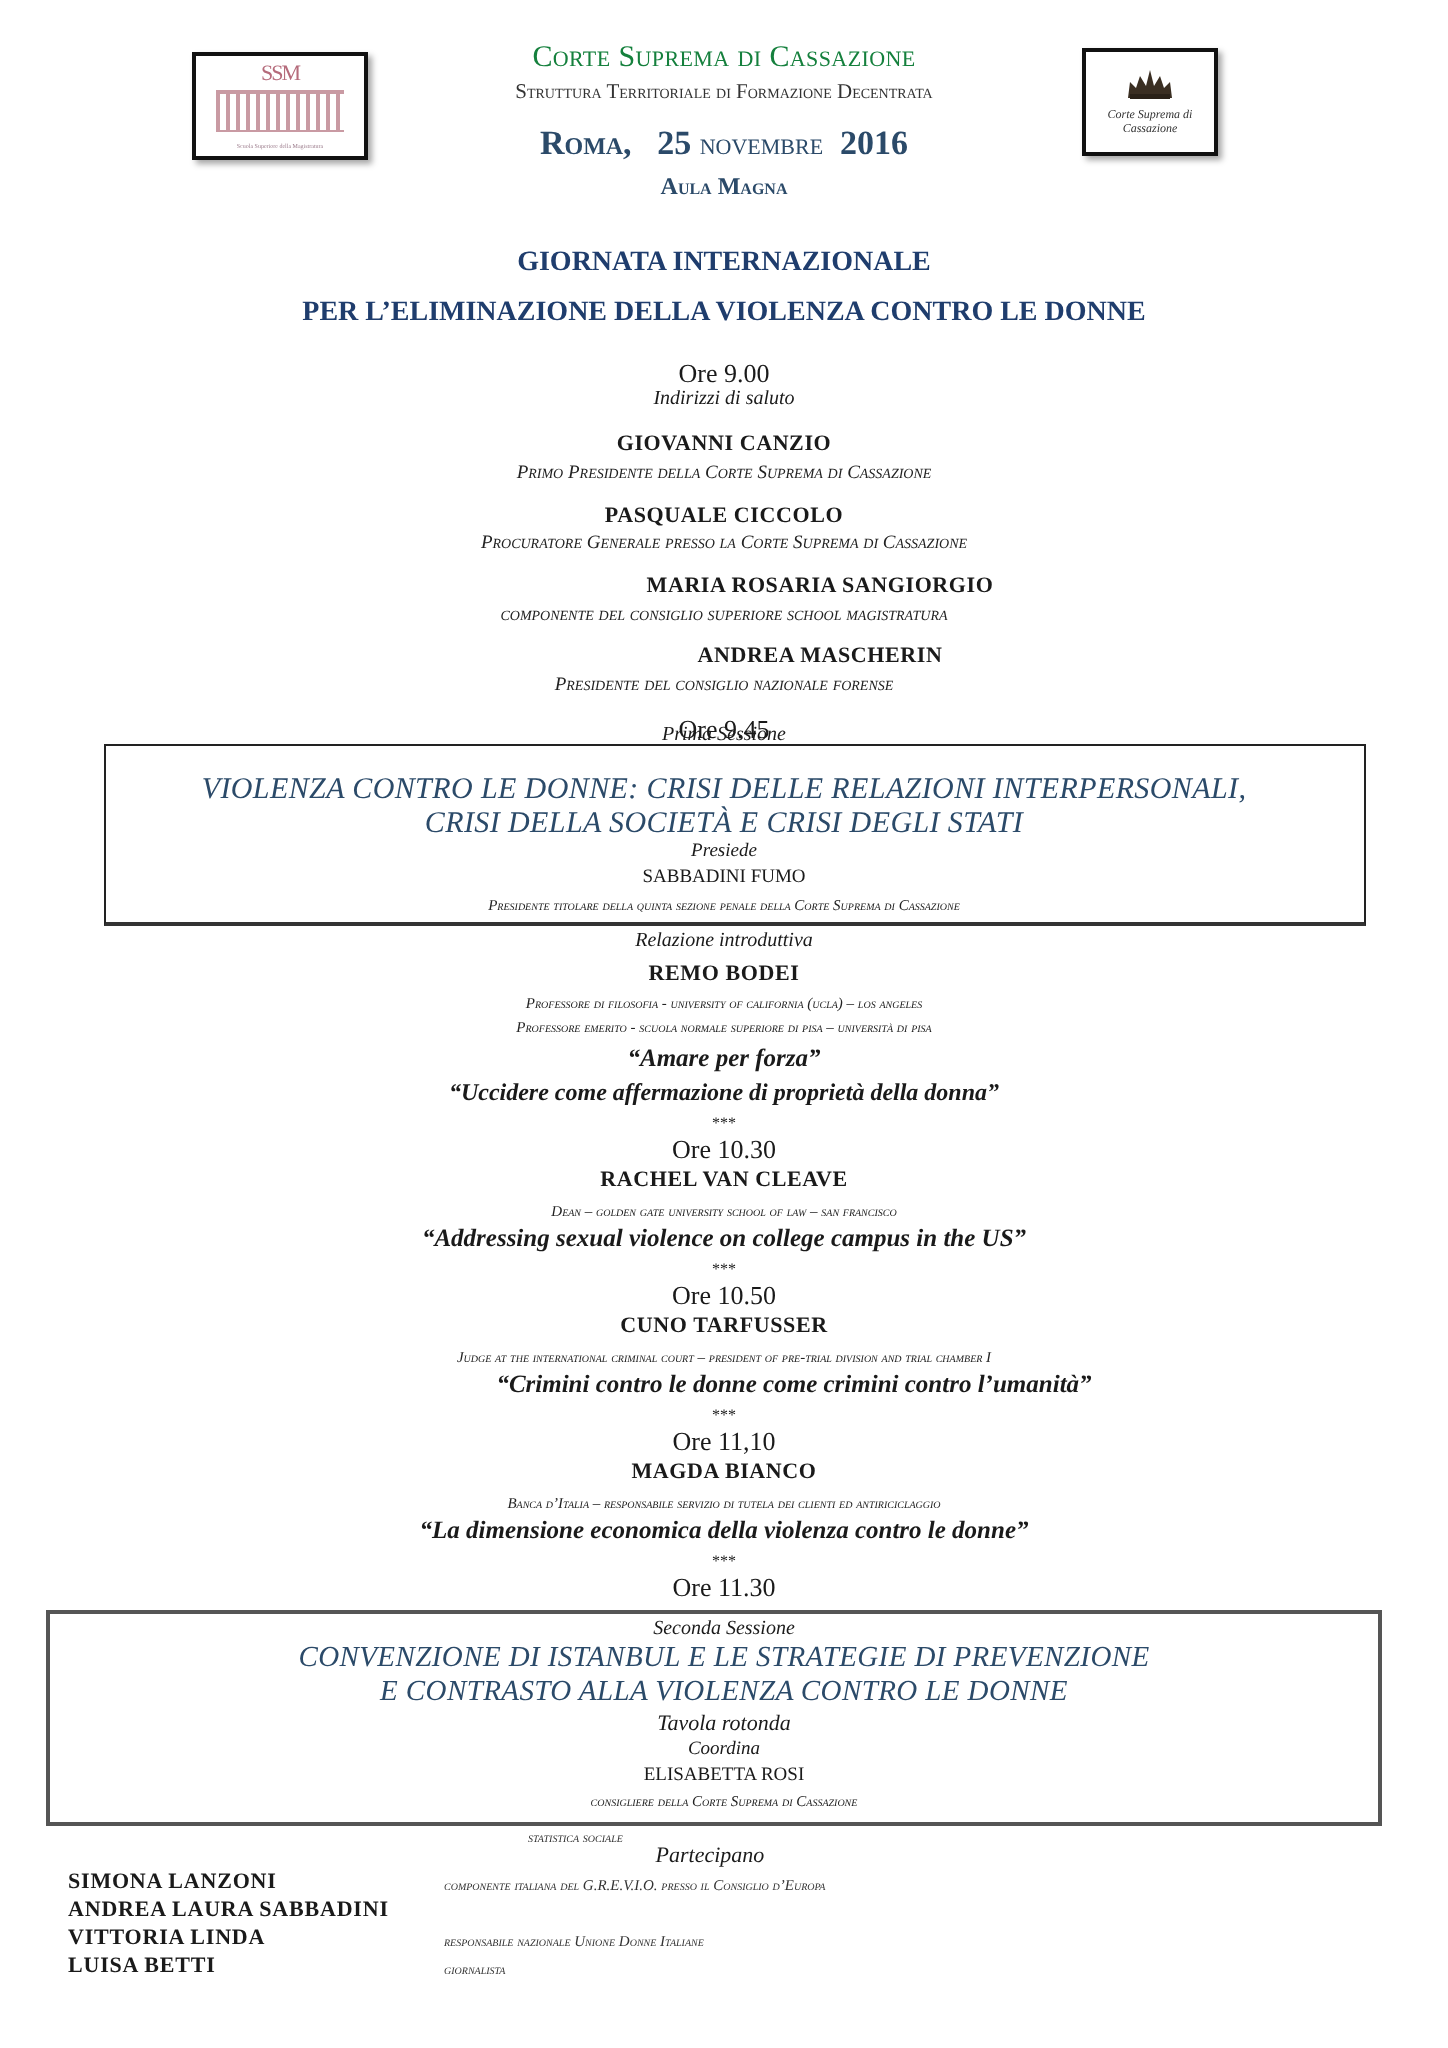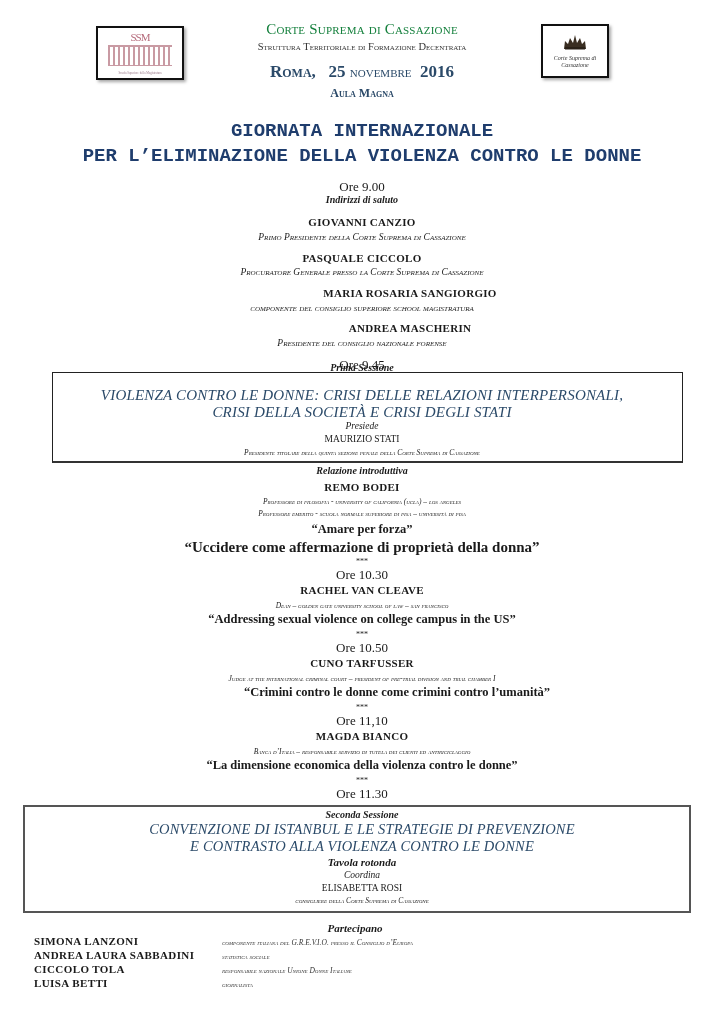--- a/index.html
+++ b/index.html
@@ -19,31 +19,31 @@
   .csc-emblem { position:absolute; left:19px; top:8px; width:26px; height:16px; }
   .csc-cap { position:absolute; left:0; width:100%; top:29px; text-align:center; font-style:italic; font-size:6px; line-height:7px; color:#333; }
 
   .h-corte { top: 21px; font-size: 15px; color:#15803d; letter-spacing: 0.2px; }
   .h-strut { top: 41px; font-size: 10.5px; color:#333; }
   .h-date { top: 62px; font-size: 17px; color:#2b4a69; font-weight: bold; }
   .h-date .n { font-weight: bold; }
   .h-date .m { font-weight: normal; font-size: 15px; }
   .h-aula { top: 86px; font-size: 12px; color:#2b4a69; font-weight: bold; }
 
-  .title { font-family: Liberation Mono, monospace; font-weight: bold; color: #1f3d6d; font-size: 19px; line-height: 25px; }
+  .title { font-family: Liberation Serif, serif; font-weight: bold; color: #1f3d6d; font-size: 14px; line-height: 25px; }
   #title1 { top: 119px; }
   #title2 { top: 144px; }
 
   .ore { font-size: 13px; line-height: 15px; color:#1a1a1a; }
-  .ital-small { font-style: italic; font-weight: bold; font-size: 10px; }
+  .ital-small { font-style: italic; font-weight: normal; font-size: 10px; }
   .name { font-weight: bold; font-size: 11px; letter-spacing: 0.3px; }
   .role { font-style: italic; font-size: 9.5px; font-variant: small-caps; color:#222; }
   .role-sm { font-style: italic; font-size: 7.5px; font-variant: small-caps; color:#222; }
-  .quote { font-weight: bold; font-size: 12.5px; }
-  .quote-sm { font-weight: bold; font-size: 15px; }
+  .quote { font-style: italic; font-weight: bold; font-size: 12.5px; }
+  .quote-sm { font-style: italic; font-weight: bold; font-size: 12px; }
   .stars { font-size: 8px; }
   .sess-title { font-style: italic; color:#2b4a69; font-size: 15px; letter-spacing: 0.2px; }
 
   .box1 { position:absolute; left:52px; top:372px; width:629px; height:88px; border: 1.5px solid #222; border-bottom: 2px solid #333; }
   .box2 { position:absolute; left:23px; top:805px; width:664px; height:104px; border: 2px solid #555; }
 
   .part-name { position:absolute; left:34px; font-weight:bold; font-size:11px; letter-spacing:0.4px; }
   .part-role { position:absolute; left:222px; font-style:italic; font-size:7.5px; font-variant: small-caps; color:#333; }
 </style>
 </head>
@@ -90,21 +90,21 @@
 <div class="abs center role" style="top:303px;">componente del consiglio superiore school magistratura</div>
 <div class="abs center name" style="top:322px;margin-left:48px;">ANDREA MASCHERIN</div>
 <div class="abs center role" style="top:338px;">Presidente del consiglio nazionale forense</div>
 
 <div class="abs center ore" style="top:357px;">Ore 9.45</div>
 <div class="box1"></div>
 <div class="abs center ital-small" style="top:362px;text-align:center;">Prima Sessione</div>
 <div class="abs center sess-title" style="top:387px;">VIOLENZA CONTRO LE DONNE: CRISI DELLE RELAZIONI INTERPERSONALI,</div>
 <div class="abs center sess-title" style="top:404px;">CRISI DELLA SOCIETÀ E CRISI DEGLI STATI</div>
 <div class="abs center" style="top:421px; font-style:italic; font-size:9.5px;">Presiede</div>
-<div class="abs center" style="top:434px; font-size:9.5px;">MAURIZIO STATI</div>
+<div class="abs center" style="top:434px; font-size:9.5px;">SABBADINI FUMO</div>
 <div class="abs center role-sm" style="top:448px;">Presidente titolare della quinta sezione penale della Corte Suprema di Cassazione</div>
 
 <div class="abs center ital-small" style="top:465px;">Relazione introduttiva</div>
 <div class="abs center name" style="top:481px;">REMO   BODEI</div>
 <div class="abs center role-sm" style="top:497px;">Professore di filosofia - university of california (ucla) – los angeles</div>
 <div class="abs center role-sm" style="top:509px;">Professore emerito -  scuola normale superiore di pisa – università di pisa</div>
 <div class="abs center quote" style="top:522px;">“Amare per forza”</div>
 <div class="abs center quote-sm" style="top:539px;">“Uccidere come affermazione di proprietà della donna”</div>
 <div class="abs center stars" style="top:557px;">***</div>
 
@@ -134,17 +134,17 @@
 <div class="abs center ital-small" style="top:856px; font-size:11px;">Tavola rotonda</div>
 <div class="abs center" style="top:870px; font-style:italic; font-size:9.5px;">Coordina</div>
 <div class="abs center" style="top:883px; font-size:9.5px;">ELISABETTA ROSI</div>
 <div class="abs center role-sm" style="top:896px;">consigliere della Corte Suprema di Cassazione</div>
 
 <div class="abs ital-small" style="left:0; width:710px; text-align:center; top:922px; font-size:11px;">Partecipano</div>
 
 <div class="part-name" style="top:935px;">SIMONA LANZONI</div>
 <div class="part-role" style="top:938px;">componente italiana del G.R.E.V.I.O.  presso il Consiglio d’Europa</div>
 <div class="part-name" style="top:949px;">ANDREA LAURA SABBADINI</div>
-<div class="part-role" style="top:952px;">statistica sociale</div>
-<div class="part-name" style="top:963px;">CICCOLO TOLA</div>
+<div class="part-role" style="top:914px;margin-left:42px;">statistica sociale</div>
+<div class="part-name" style="top:963px;">VITTORIA LINDA</div>
 <div class="part-role" style="top:966px;">responsabile nazionale Unione Donne Italiane</div>
 <div class="part-name" style="top:977px;"> LUISA BETTI</div>
 <div class="part-role" style="top:980px;">giornalista</div>
 
 </body></html>

